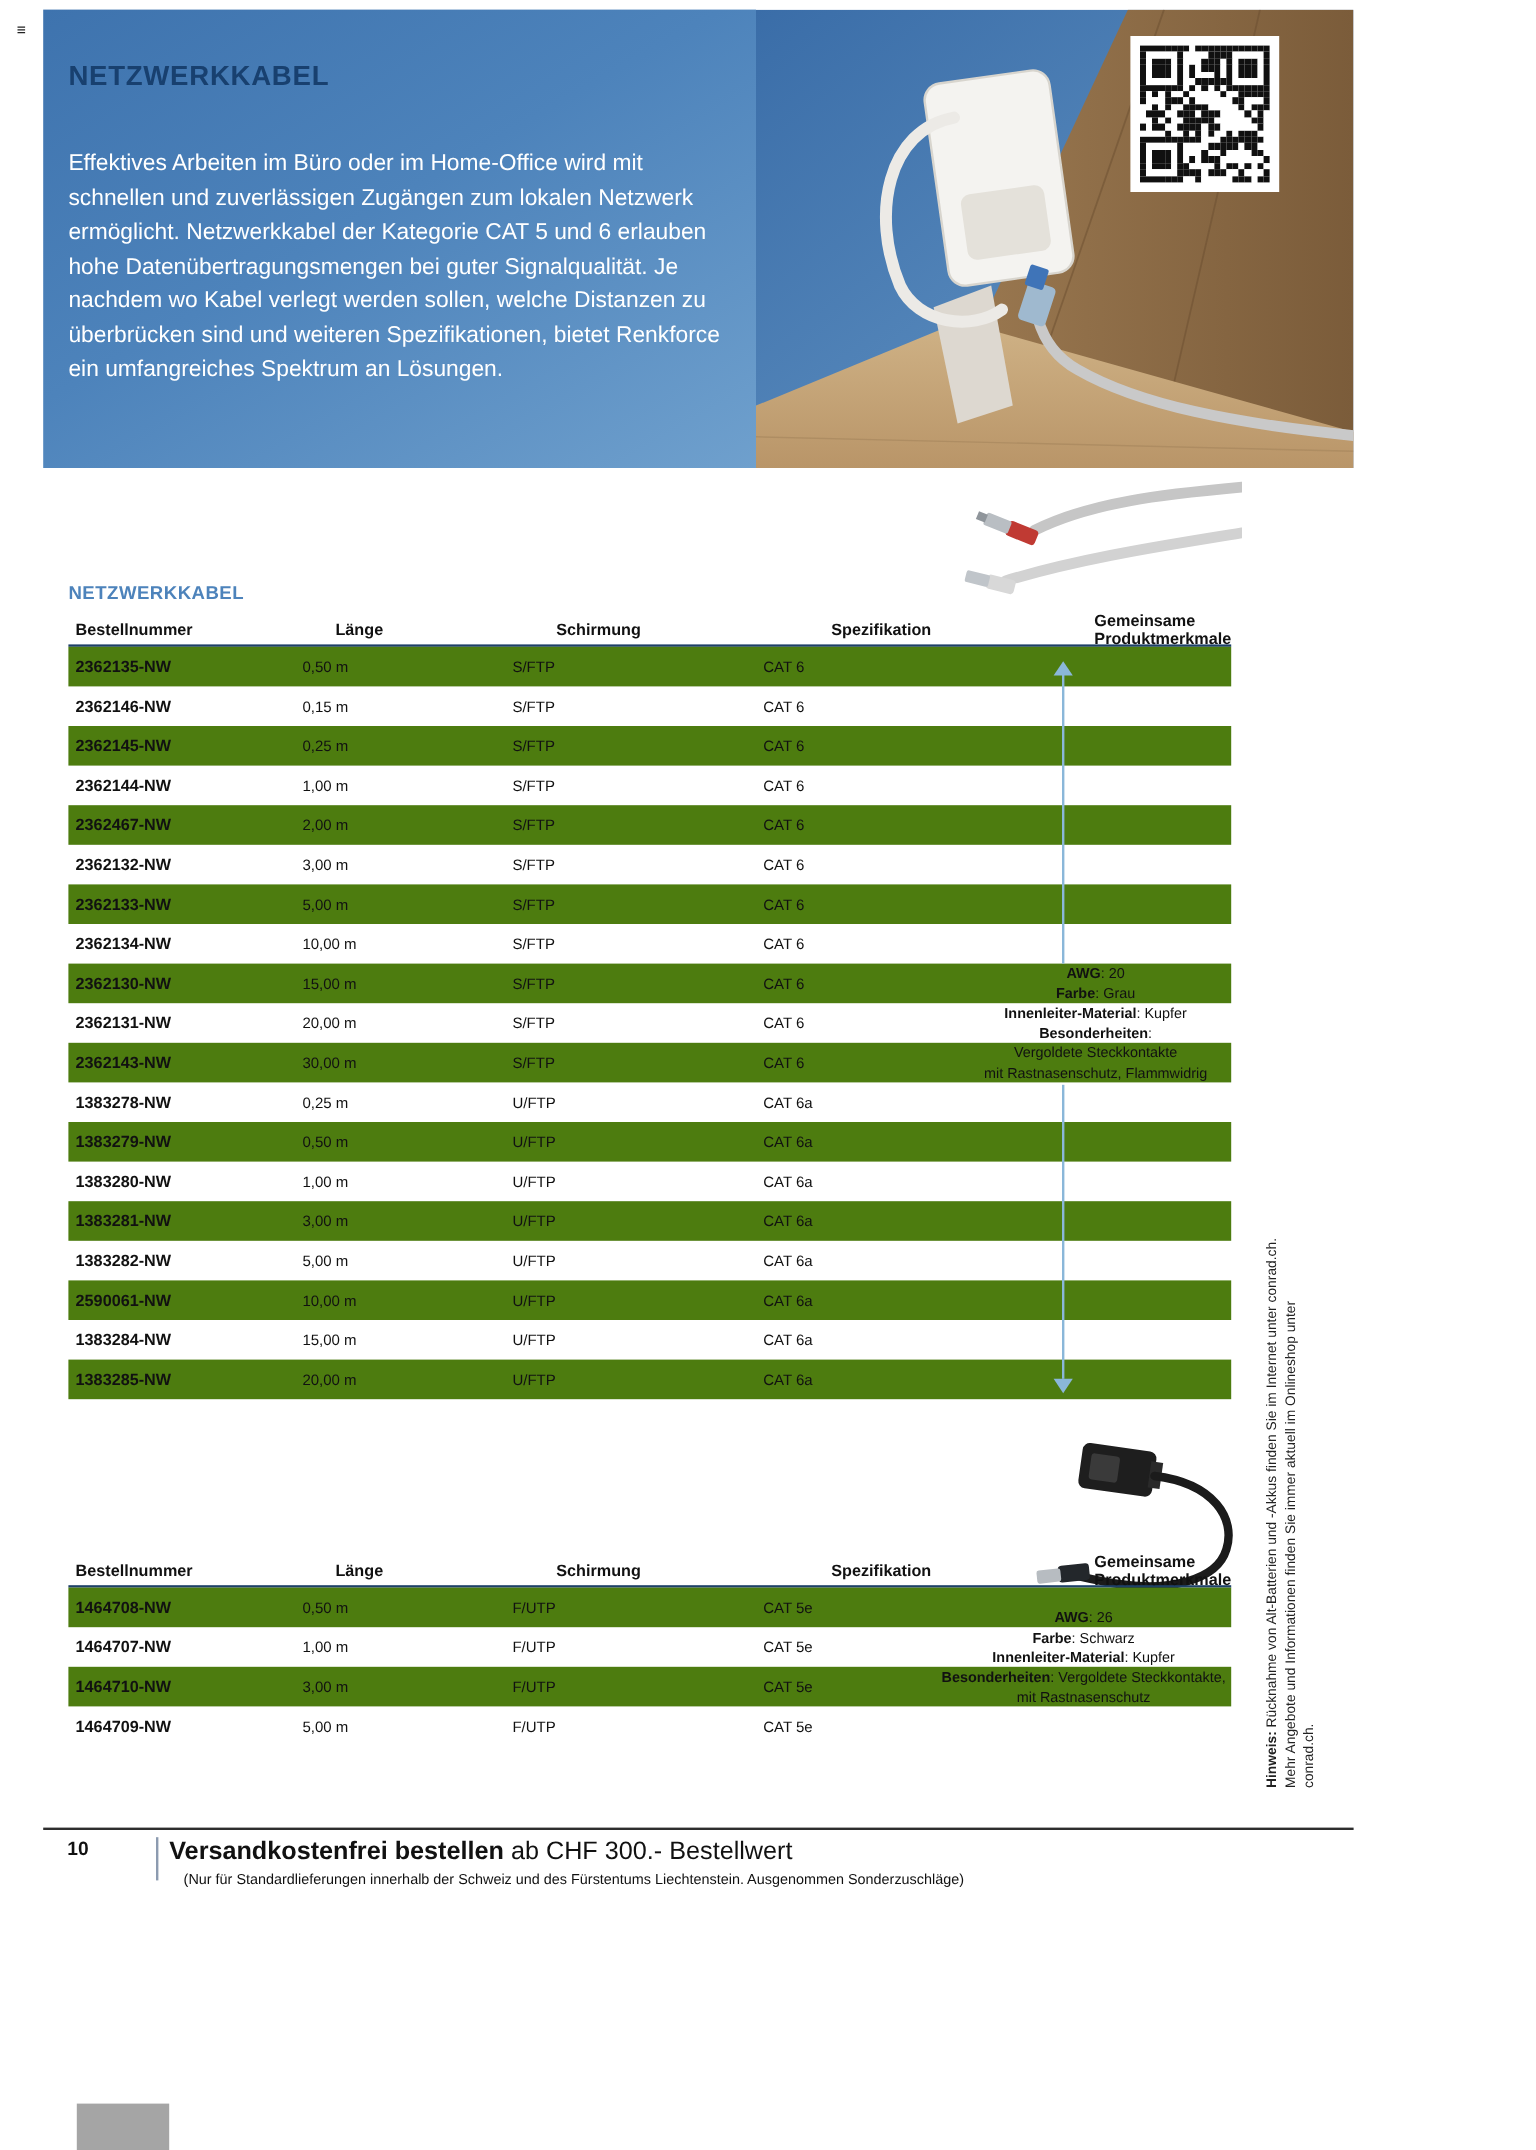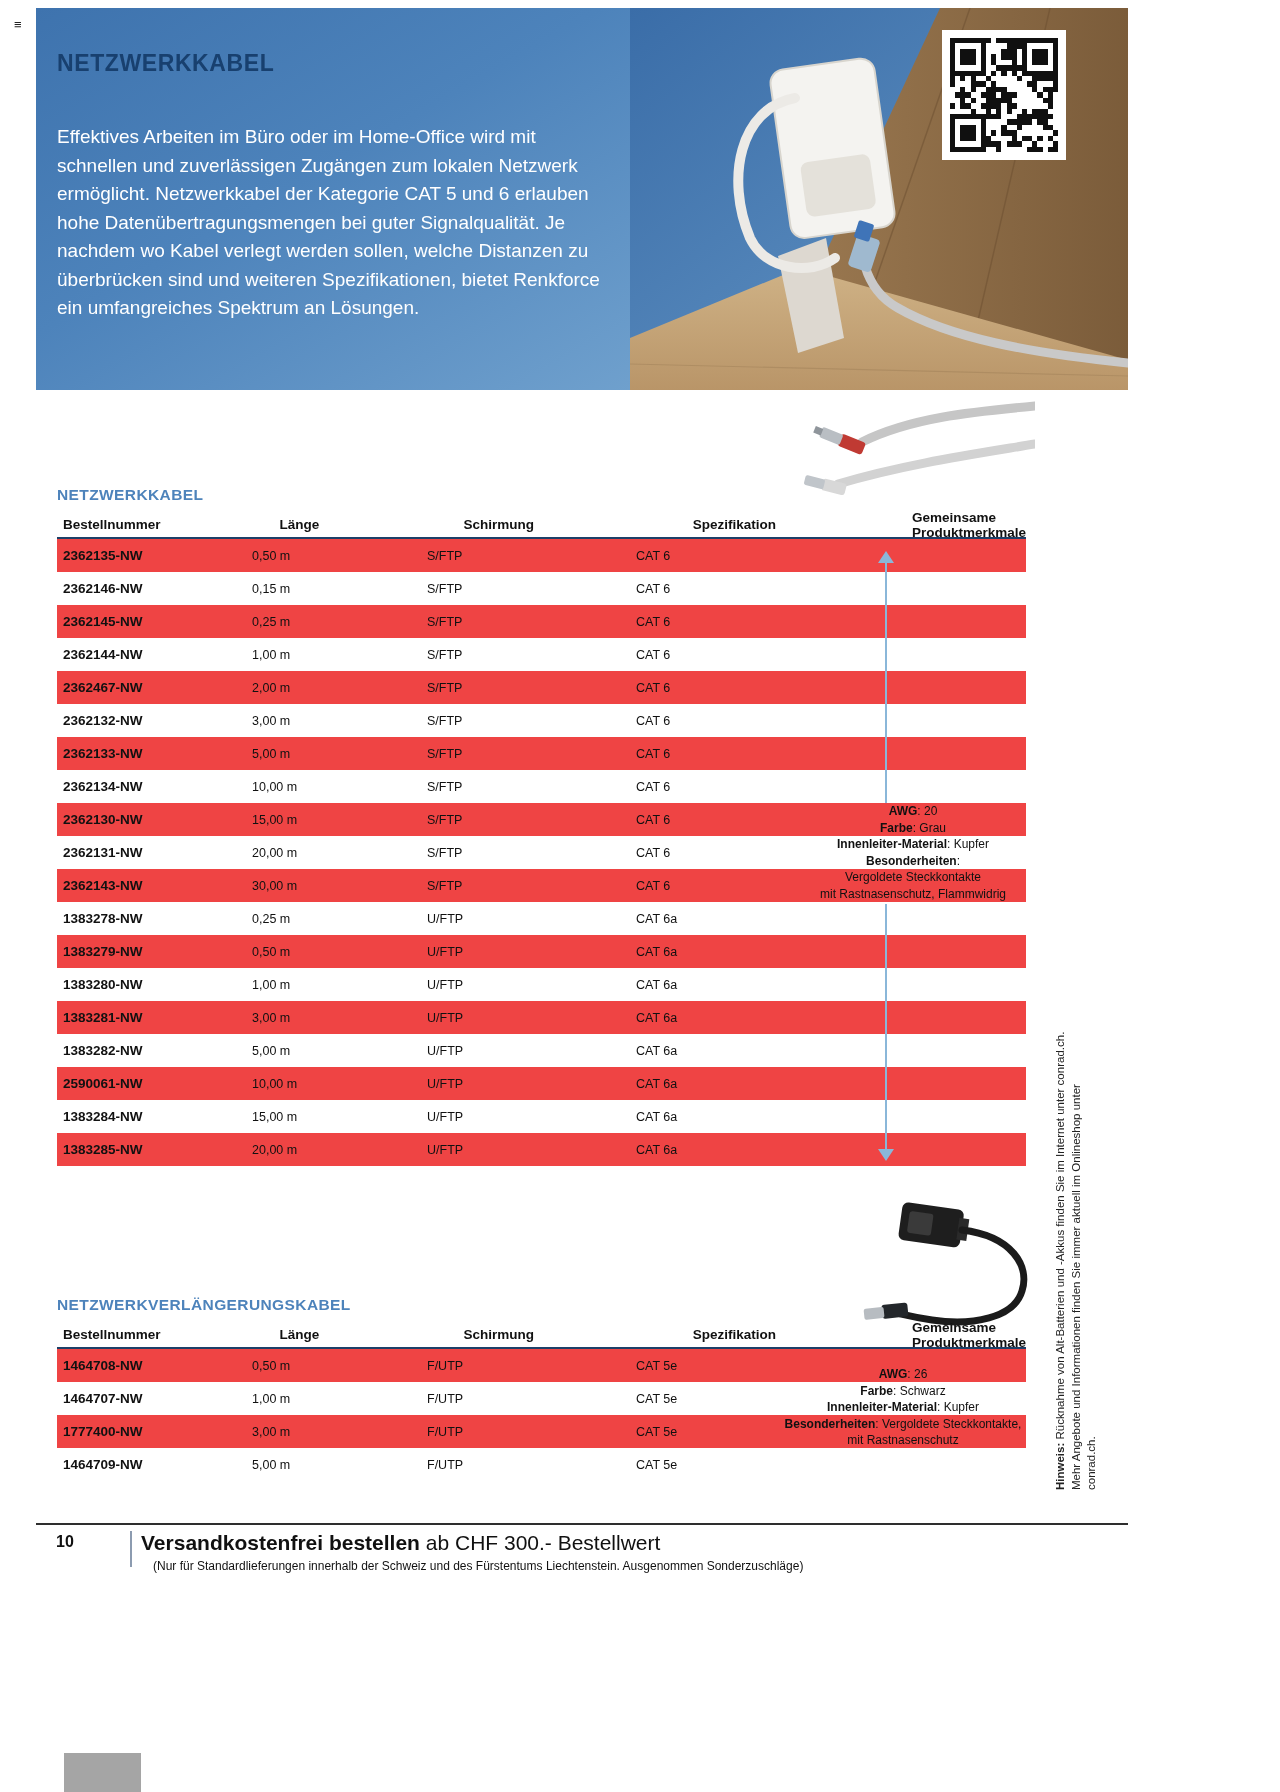--- a/index.html
+++ b/index.html
@@ -28,21 +28,21 @@
 
   
   .sec-h { font-size:15.5px; font-weight:bold; color:#4d83bb; letter-spacing:.4px; margin-bottom:9px; line-height:17px; }
   .tbl { position:absolute; left:57px; width:969px; }
   #t1 { top:486px; }
   #t2 { top:1296px; }
   .tablewrap { position:relative; width:969px; }
   .thead { display:flex; height:27px; align-items:center; border-bottom:2px solid #1d4068;
     font-weight:bold; font-size:13.5px; color:#111;gap:46px; }
   .tr { display:flex; height:33px; align-items:center; }
-  .tr.shade { background:#ef4444; }
+  .tr.shade { background:#4d7c0f; }
   .c1 { width:195px; padding-left:6px; }
   .c2 { width:153px; }
   .c3 { width:203px; }
   .c4 { width:192px; }
   .c5 { flex:1; }
   .td { font-size:12.5px; color:#111; }
   .td.c1 { font-weight:bold; font-size:13.5px; }
   .td.c3 { padding-left:22px; }
   .td.c4 { padding-left:28px; }
 
@@ -771,21 +771,20 @@
       <rect x="96" y="18" width="10" height="22" fill="#2a2a2a"></rect>
     </g>
     <path d="M100,34 C150,40 168,70 160,95 C152,122 110,130 70,124 C50,121 40,118 30,116" fill="none" stroke="#1b1b1b" stroke-width="7" stroke-linecap="round"></path>
     <g transform="rotate(-6 30 116)">
       <rect x="20" y="108" width="26" height="14" rx="3" fill="#23272b"></rect>
       <rect x="2" y="110" width="20" height="11" rx="2" fill="#b7bcc1"></rect>
     </g>
   </svg>
 
   <section class="tbl" id="t2">
-    <h2 class="sec-h">NETZWERKVERLÄNGERUNGSKABEL</h2>
     <div class="tablewrap">
       <div class="thead">
         <div class="c1">Bestellnummer</div>
         <div class="c2">Länge</div>
         <div class="c3">Schirmung</div>
         <div class="c4">Spezifikation</div>
         <div class="c5">Gemeinsame Produktmerkmale</div>
       </div>
       <div class="tbody">
   <div class="tr shade">
@@ -798,21 +797,21 @@
 
   <div class="tr">
     <div class="td c1">1464707-NW</div>
     <div class="td c2">1,00 m</div>
     <div class="td c3">F/UTP</div>
     <div class="td c4">CAT 5e</div>
     <div class="td c5"></div>
   </div>
 
   <div class="tr shade">
-    <div class="td c1">1777400-NW</div>
+    <div class="td c1">1464710-NW</div>
     <div class="td c2">3,00 m</div>
     <div class="td c3">F/UTP</div>
     <div class="td c4">CAT 5e</div>
     <div class="td c5"></div>
   </div>
 
   <div class="tr">
     <div class="td c1">1464709-NW</div>
     <div class="td c2">5,00 m</div>
     <div class="td c3">F/UTP</div>

